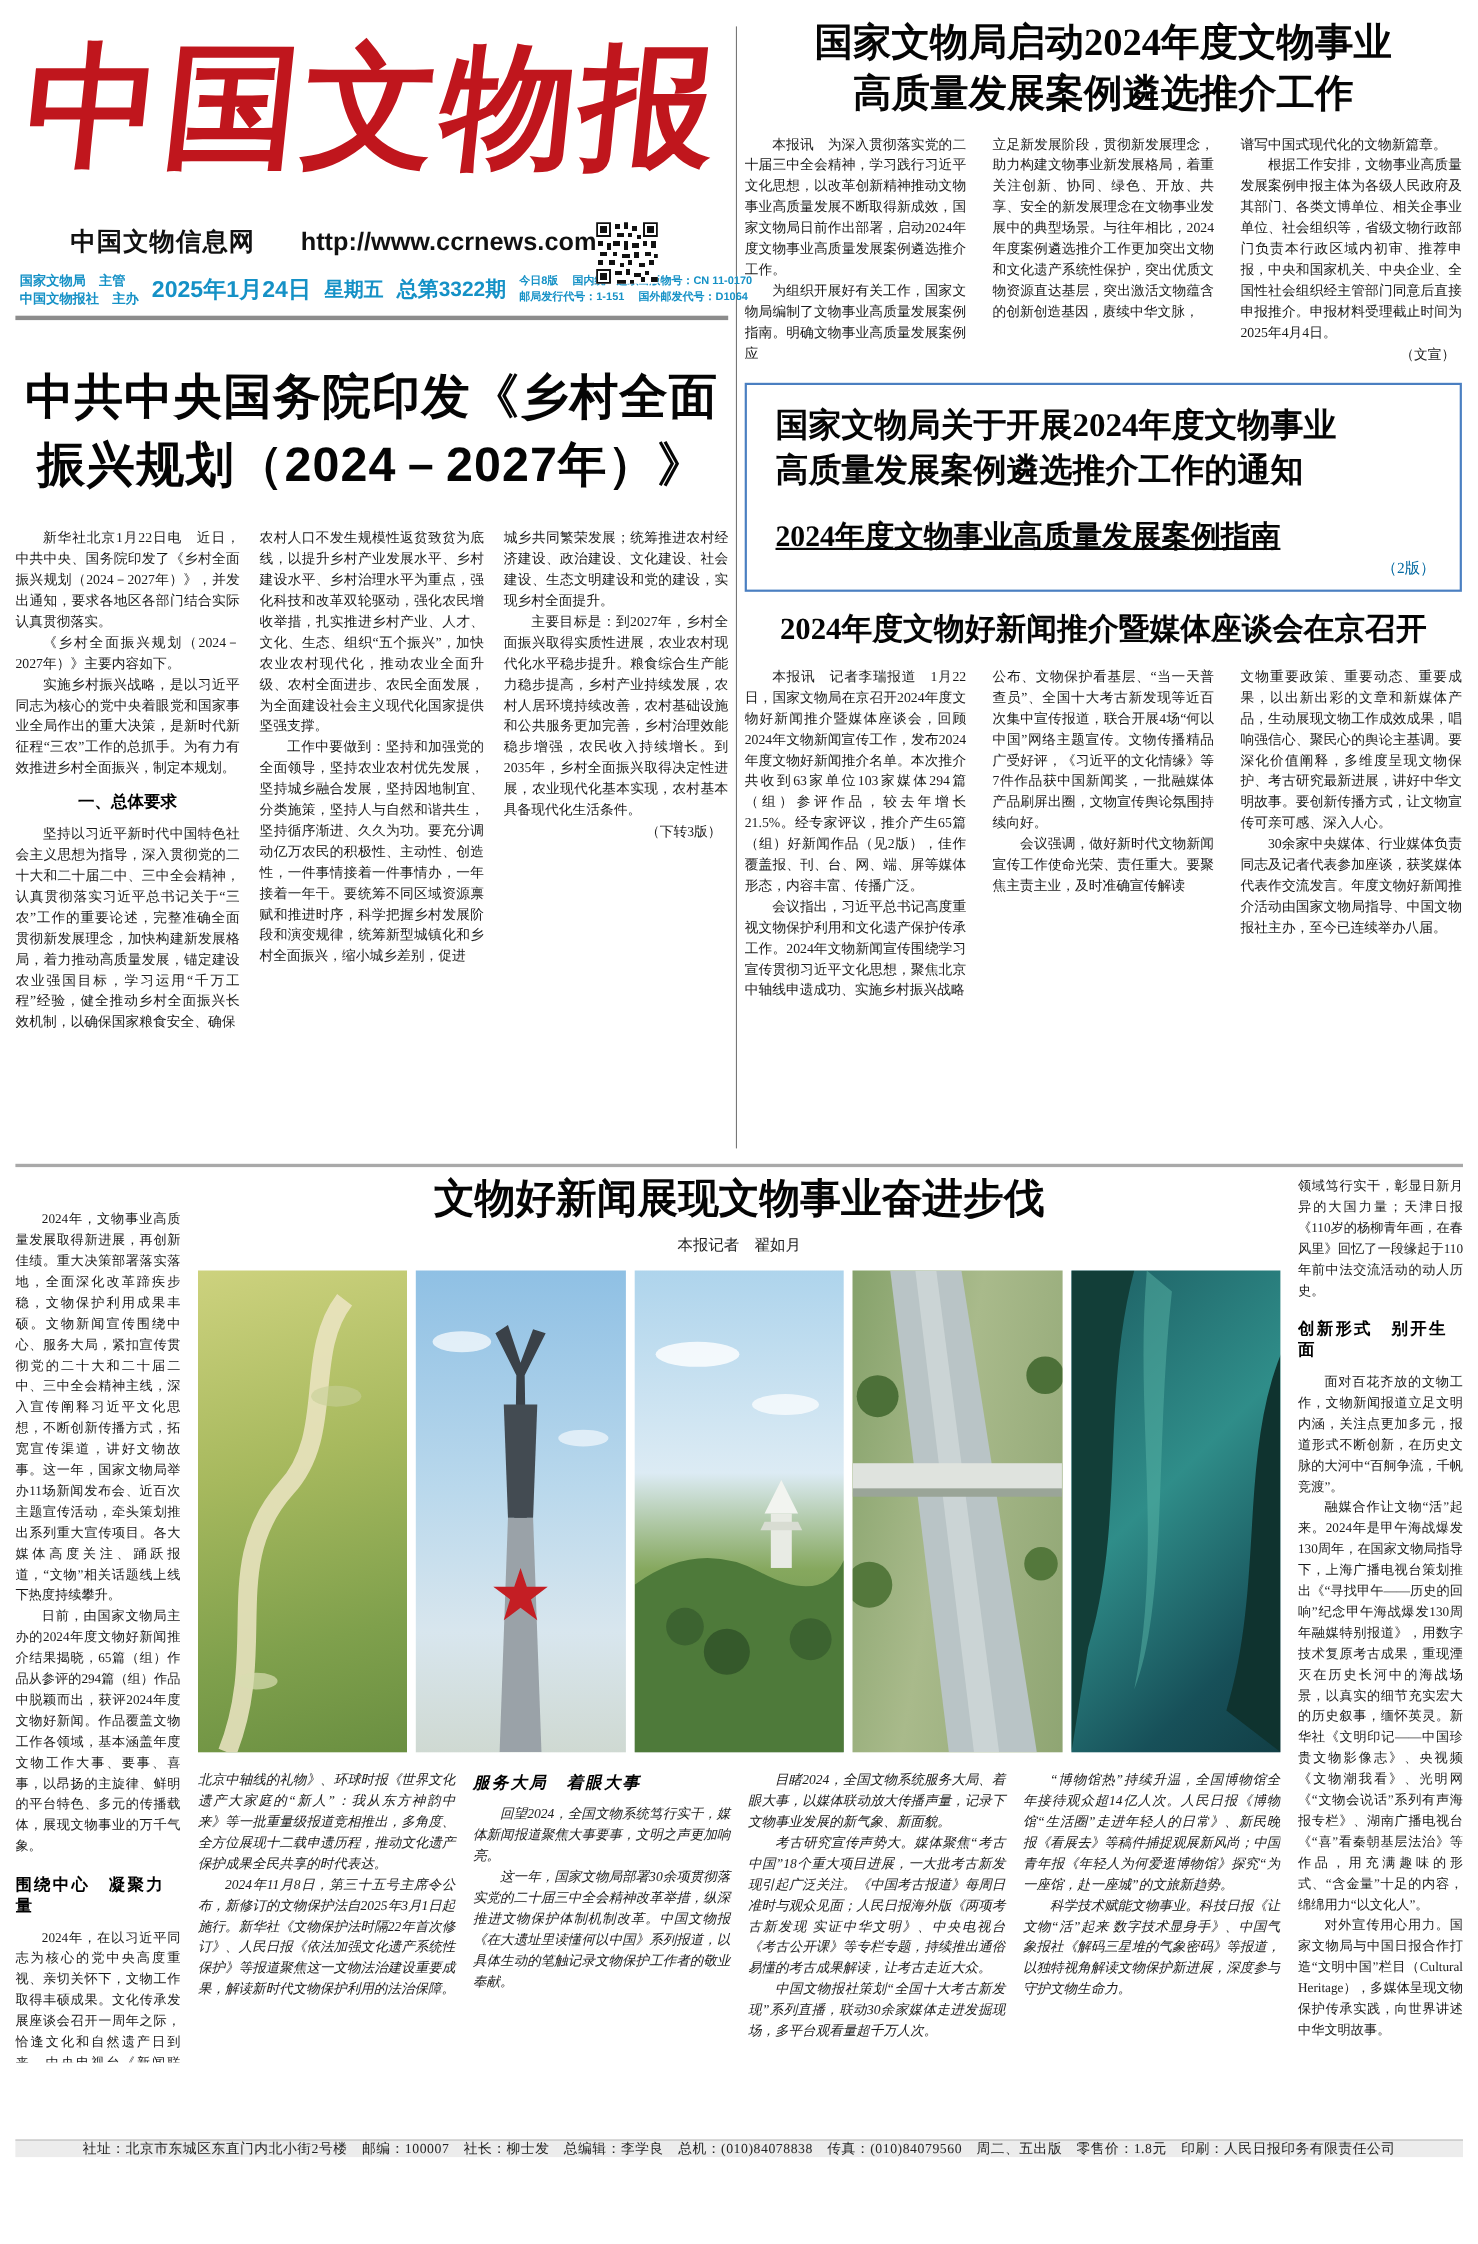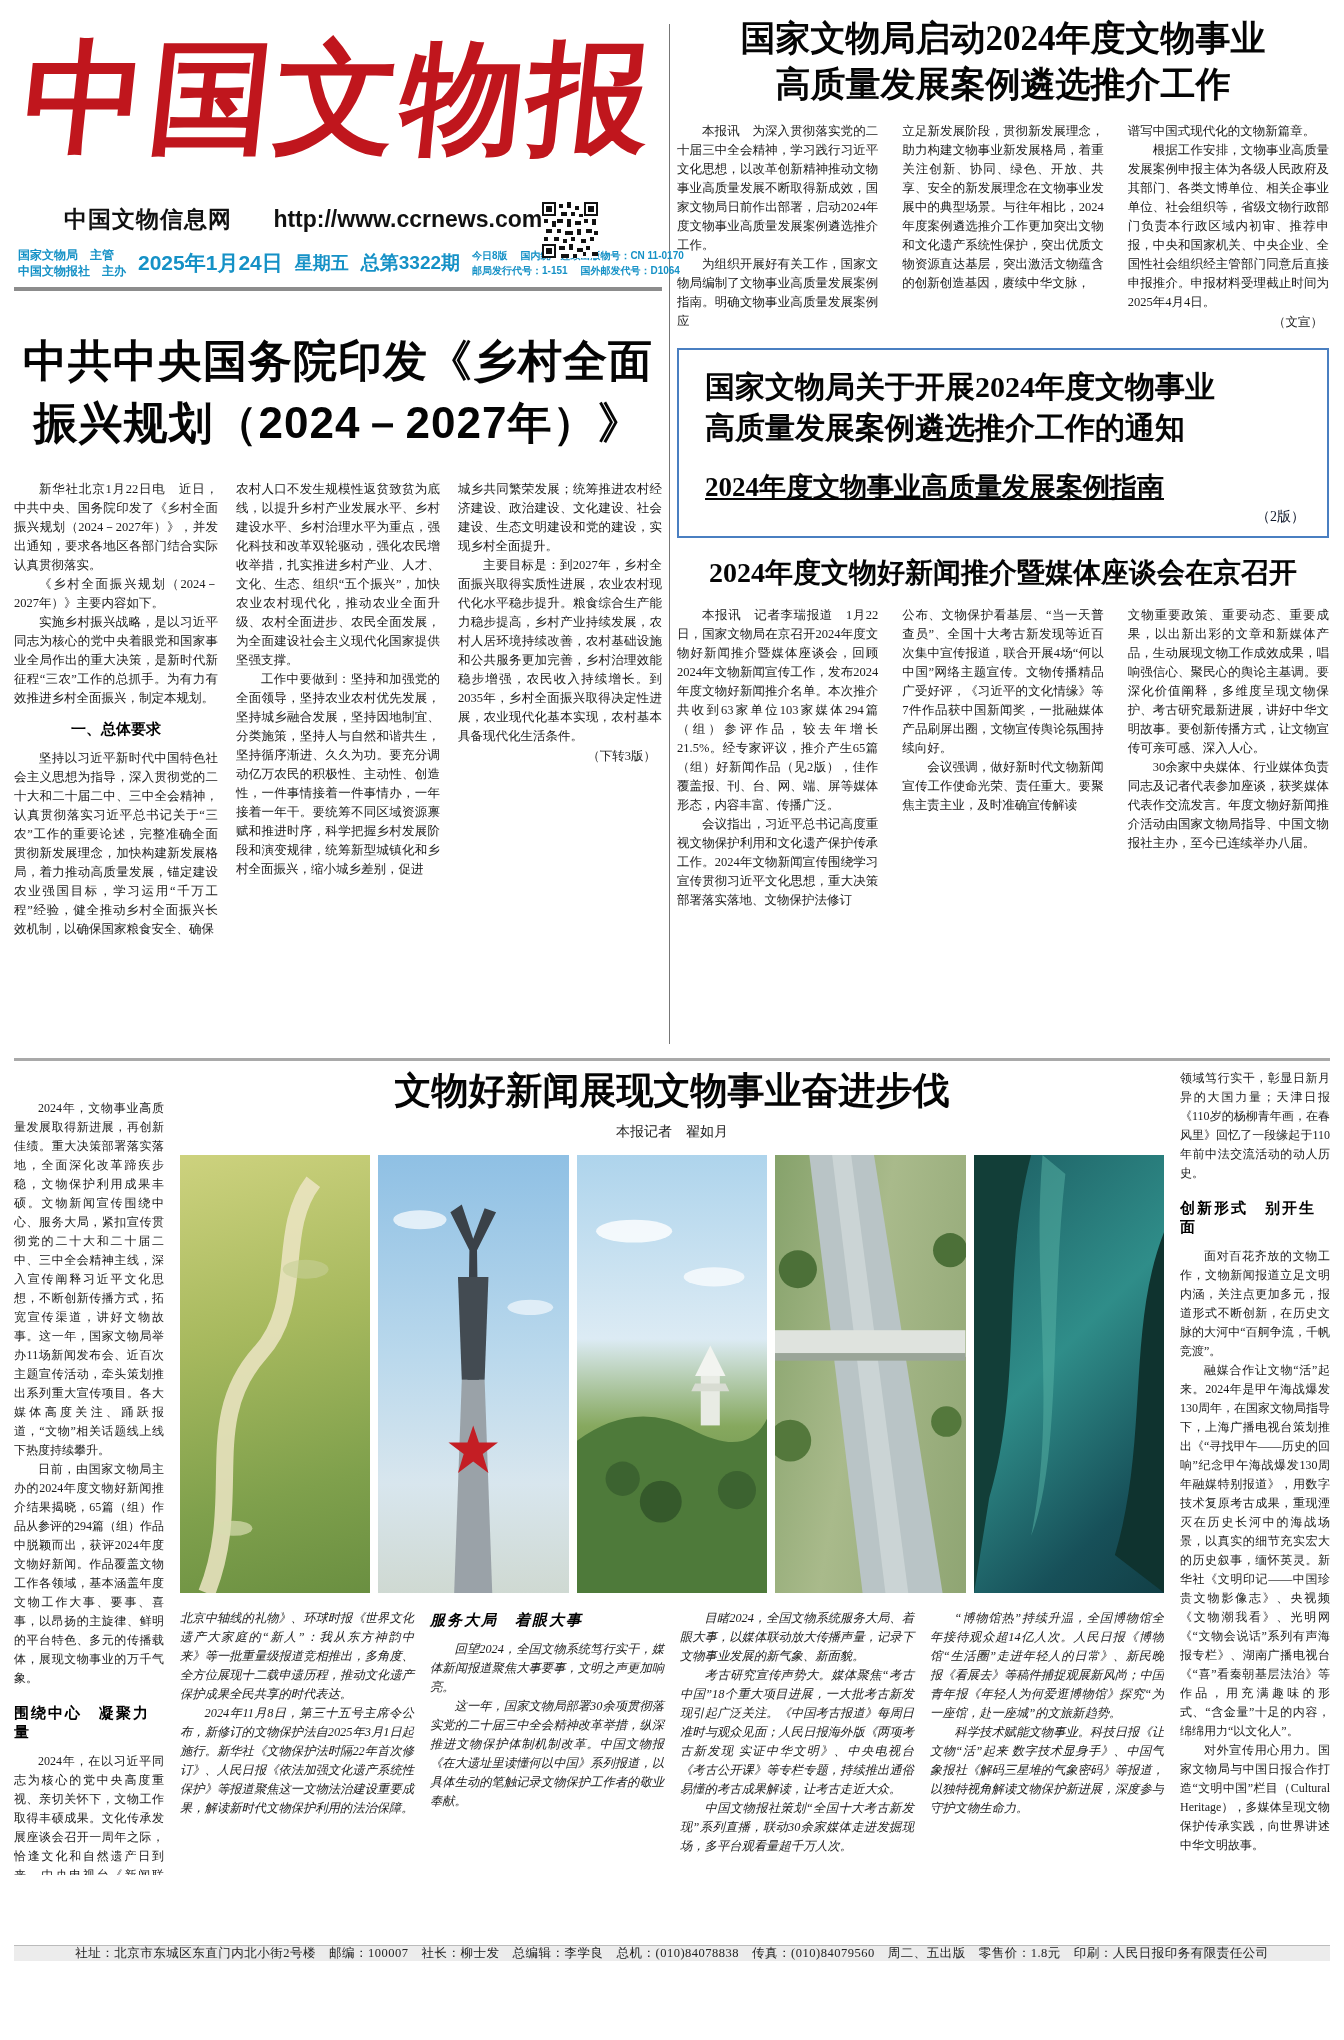--- a/index.html
+++ b/index.html
@@ -53,21 +53,21 @@
   .launch-headline, .sym-headline { text-align:center; font-weight:bold;
     font-size:35px; line-height:46px; color:#050505; }
   .sym-headline { font-size:28px; line-height:38px; margin-top:16px; }
   .cols3 { display:flex; gap:24px; margin-top:14px; overflow:hidden; }
   .launch-cols { height:212px; }
   .sym-cols { height:442px; }
 
   .notice-box { border:2px solid #4a7fc1; margin-top:14px; padding:16px 22px 10px 26px; }
   .notice-title { font-weight:bold; font-size:30px; line-height:41px; color:#050505; }
   .guide-title { font-weight:bold; font-size:27px; line-height:34px; margin-top:22px; color:#050505;text-decoration:underline; }
-  .page-ref { text-align:right; font-size:14px; color:#0f172a; margin-top:4px; }
+  .page-ref { text-align:right; font-size:14px; color:#0369a1; margin-top:4px; }
 
   
   .feature-rule { height:3px; background:#a9a9a9; margin-top:10px; }
   .feature { display:flex; gap:16px; margin-top:8px; }
   .f-left { width:150px; flex:none; height:806px; overflow:hidden; padding-top:30px; }
   .f-right { width:150px; flex:none; height:846px; overflow:hidden; }
   .f-left p, .f-right p { font-size:12px; line-height:19px; text-align:justify; text-indent:2em; }
   .f-left p.cont, .f-right p.cont { text-indent:0; }
   .f-left h4, .f-right h4, .f-cols h4 { font-size:15px; margin:16px 0 10px; color:#000; letter-spacing:2px; }
   .f-main { flex:1; min-width:0; }
@@ -236,21 +236,21 @@
         </h3>
         <h3 class="guide-title">2024年度文物事业高质量发展案例指南</h3>
         <div class="page-ref">（2版）</div>
       </div>
 
       <article>
         <h2 class="sym-headline">2024年度文物好新闻推介暨媒体座谈会在京召开</h2>
         <div class="cols3 sym-cols">
           <div class="col">
               <p>本报讯　记者李瑞报道　1月22日，国家文物局在京召开2024年度文物好新闻推介暨媒体座谈会，回顾2024年文物新闻宣传工作，发布2024年度文物好新闻推介名单。本次推介共收到63家单位103家媒体294篇（组）参评作品，较去年增长21.5%。经专家评议，推介产生65篇（组）好新闻作品（见2版），佳作覆盖报、刊、台、网、端、屏等媒体形态，内容丰富、传播广泛。</p>
-              <p>会议指出，习近平总书记高度重视文物保护利用和文化遗产保护传承工作。2024年文物新闻宣传围绕学习宣传贯彻习近平文化思想，重大决策部署落实落地、文物保护法修订</p>
+              <p>会议指出，习近平总书记高度重视文物保护利用和文化遗产保护传承工作。2024年文物新闻宣传围绕学习宣传贯彻习近平文化思想，聚焦北京中轴线申遗成功、实施乡村振兴战略</p>
             </div>
           <div class="col">
               <p class="cont">公布、文物保护看基层、“当一天普查员”、全国十大考古新发现等近百次集中宣传报道，联合开展4场“何以中国”网络主题宣传。文物传播精品广受好评，《习近平的文化情缘》等7件作品获中国新闻奖，一批融媒体产品刷屏出圈，文物宣传舆论氛围持续向好。</p>
               <p>会议强调，做好新时代文物新闻宣传工作使命光荣、责任重大。要聚焦主责主业，及时准确宣传解读</p>
             </div>
           <div class="col">
               <p class="cont">文物重要政策、重要动态、重要成果，以出新出彩的文章和新媒体产品，生动展现文物工作成效成果，唱响强信心、聚民心的舆论主基调。要深化价值阐释，多维度呈现文物保护、考古研究最新进展，讲好中华文明故事。要创新传播方式，让文物宣传可亲可感、深入人心。</p>
               <p>30余家中央媒体、行业媒体负责同志及记者代表参加座谈，获奖媒体代表作交流发言。年度文物好新闻推介活动由国家文物局指导、中国文物报社主办，至今已连续举办八届。</p>
             </div>
         </div>

